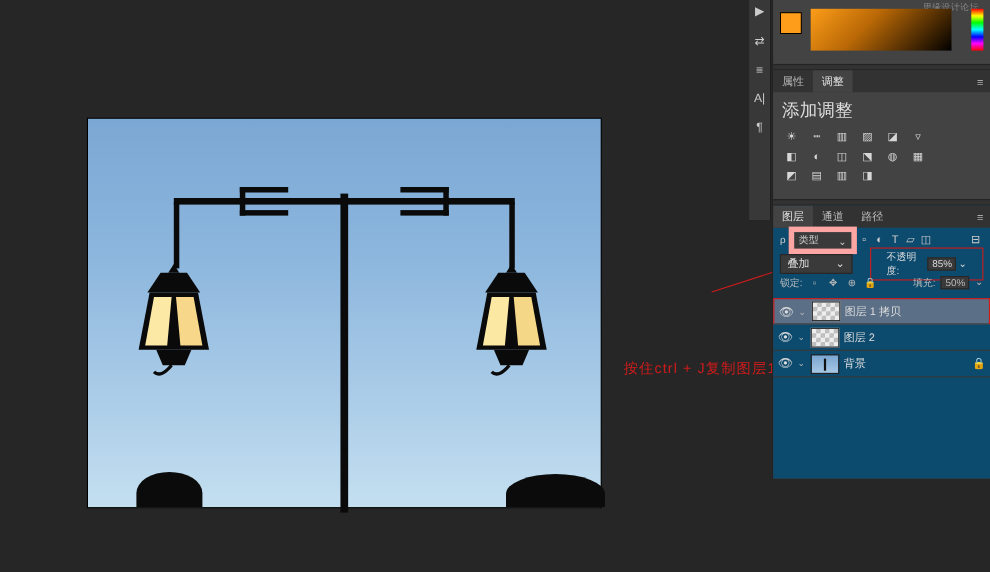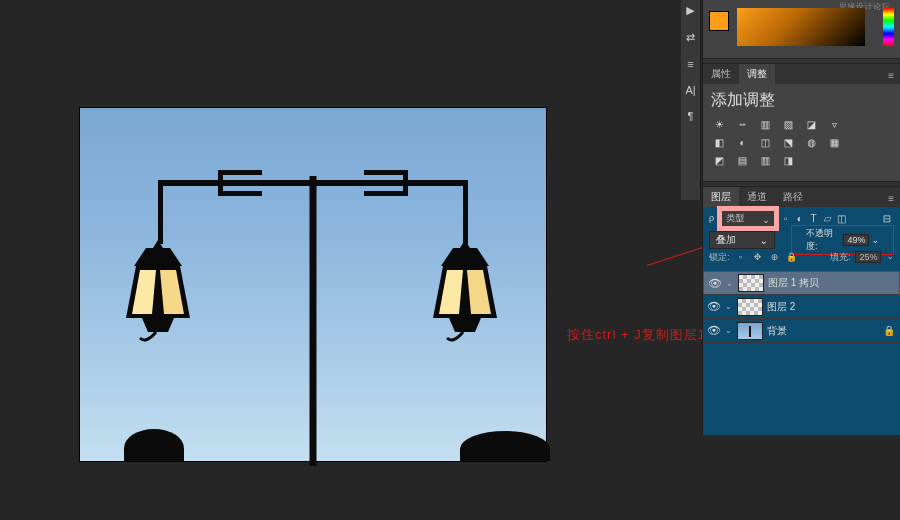--- a/index.html
+++ b/index.html
@@ -177,32 +177,32 @@
       <span class="ic">◫</span>
       <span class="ic" style="margin-left:auto">⊟</span>
     </div>
     <div class="blend-row">
       <div class="dd red-box">
           <span>叠加</span>
           <span>⌄</span>
         </div>
       <div class="opacity-box red-box" style="padding:1px 14px">
         <span>不透明度:</span>
-        <span class="val">49%</span>
+        <span class="val">85%</span>
           <span>⌄</span>
       </div>
     </div>
     <div class="lock-row">
       <span>锁定:</span>
       <span class="lk">▫</span>
       <span class="lk">✥</span>
       <span class="lk">⊕</span>
       <span class="lk">🔒</span>
       <span style="margin-left:auto">填充:</span>
-      <span class="val" style="background:#3a3a3a;border:1px solid #262626;padding:0 3px">25%</span>
+      <span class="val" style="background:#3a3a3a;border:1px solid #262626;padding:0 3px">50%</span>
         <span>⌄</span>
     </div>
     <div class="layer-list">
       <div class="layer sel red-box">
         <span class="eye">👁</span>
         <span class="chev">⌄</span>
         <div class="thumb checker"></div>
         <span>图层 1 拷贝</span>
       </div>
       <div class="layer">

